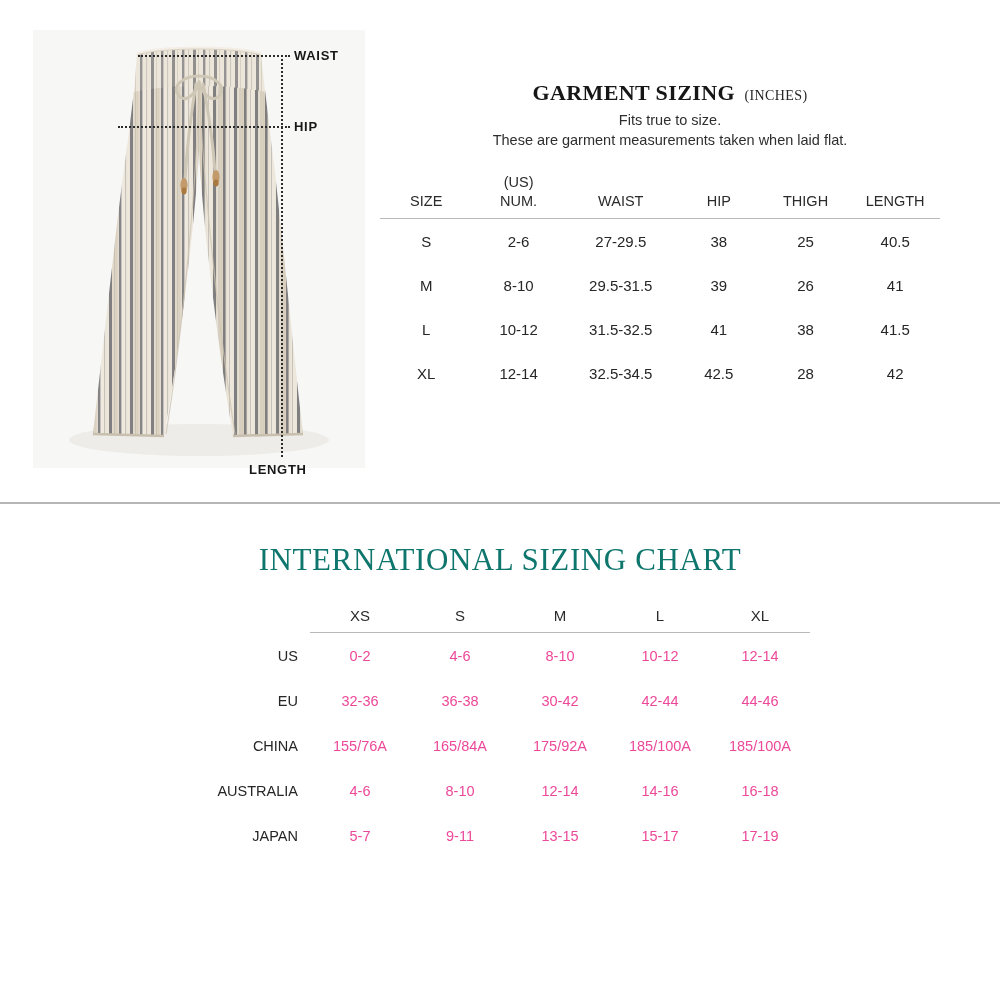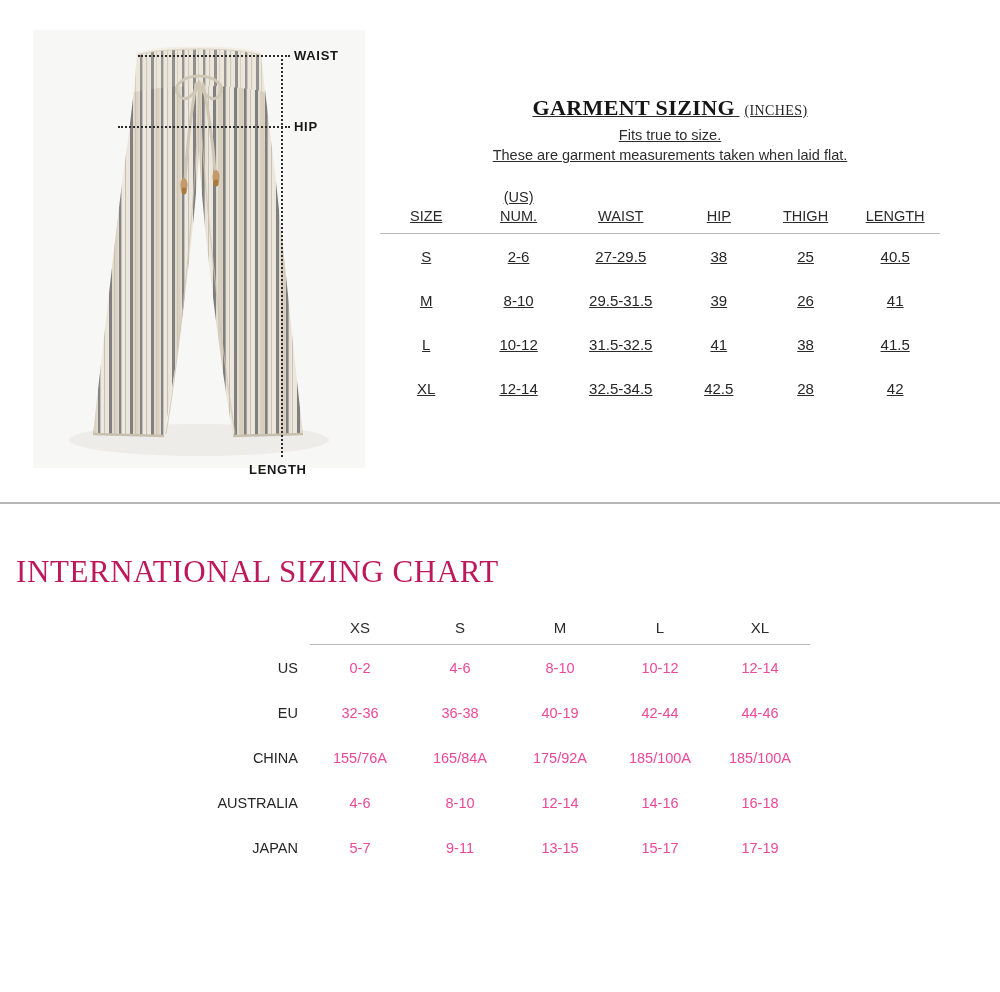--- a/index.html
+++ b/index.html
@@ -61,23 +61,22 @@
     white-space: nowrap;
     z-index: 7;
   }
   #label-waist { left: 294px; top: 48px; }
   #label-hip   { left: 294px; top: 119px; }
   #label-length{ left: 249px; top: 462px; }
 
   
   #garment-block {
     position: absolute;
-    left: 380px; top: 95px;
+    left: 380px; top: 80px;
     width: 580px;
-    text-decoration: underline;
   }
   #garment-title-row {
     text-align: center;
     margin-bottom: 4px;
     white-space: nowrap;
   }
   #garment-title {
     font-family: "Liberation Serif", serif;
     font-weight: bold;
     font-size: 22px;
@@ -137,27 +136,27 @@
     border-top: 2px solid #b5b5b5;
   }
 
   
   #intl-block {
     position: absolute;
     left: 0; top: 536px;
     width: 1000px;
   }
   #intl-title {
-    text-align: left;
+    text-align: center;
     font-family: "Liberation Serif", serif;
     font-size: 31px;
     font-weight: normal;
     letter-spacing: 0.6px;
-    color: #be185d;
-    margin: 16px;
+    color: #0f766e;
+    margin: 4px;
     line-height: 40px;
   }
   #intl-sub {
     text-align: center;
     margin-top: 16px;
     font-size: 14.5px;
     line-height: 20px;
     color: #2e2e2e;
   }
 
@@ -418,21 +417,21 @@
           <td>0-2</td>
           <td>4-6</td>
           <td>8-10</td>
           <td>10-12</td>
           <td>12-14</td>
         </tr>
         <tr>
           <th>EU</th>
           <td>32-36</td>
           <td>36-38</td>
-          <td>40-19</td>
+          <td>30-42</td>
           <td>42-44</td>
           <td>44-46</td>
         </tr>
         <tr>
           <th>CHINA</th>
           <td>155/76A</td>
           <td>165/84A</td>
           <td>175/92A</td>
           <td>185/100A</td>
           <td>185/100A</td>

